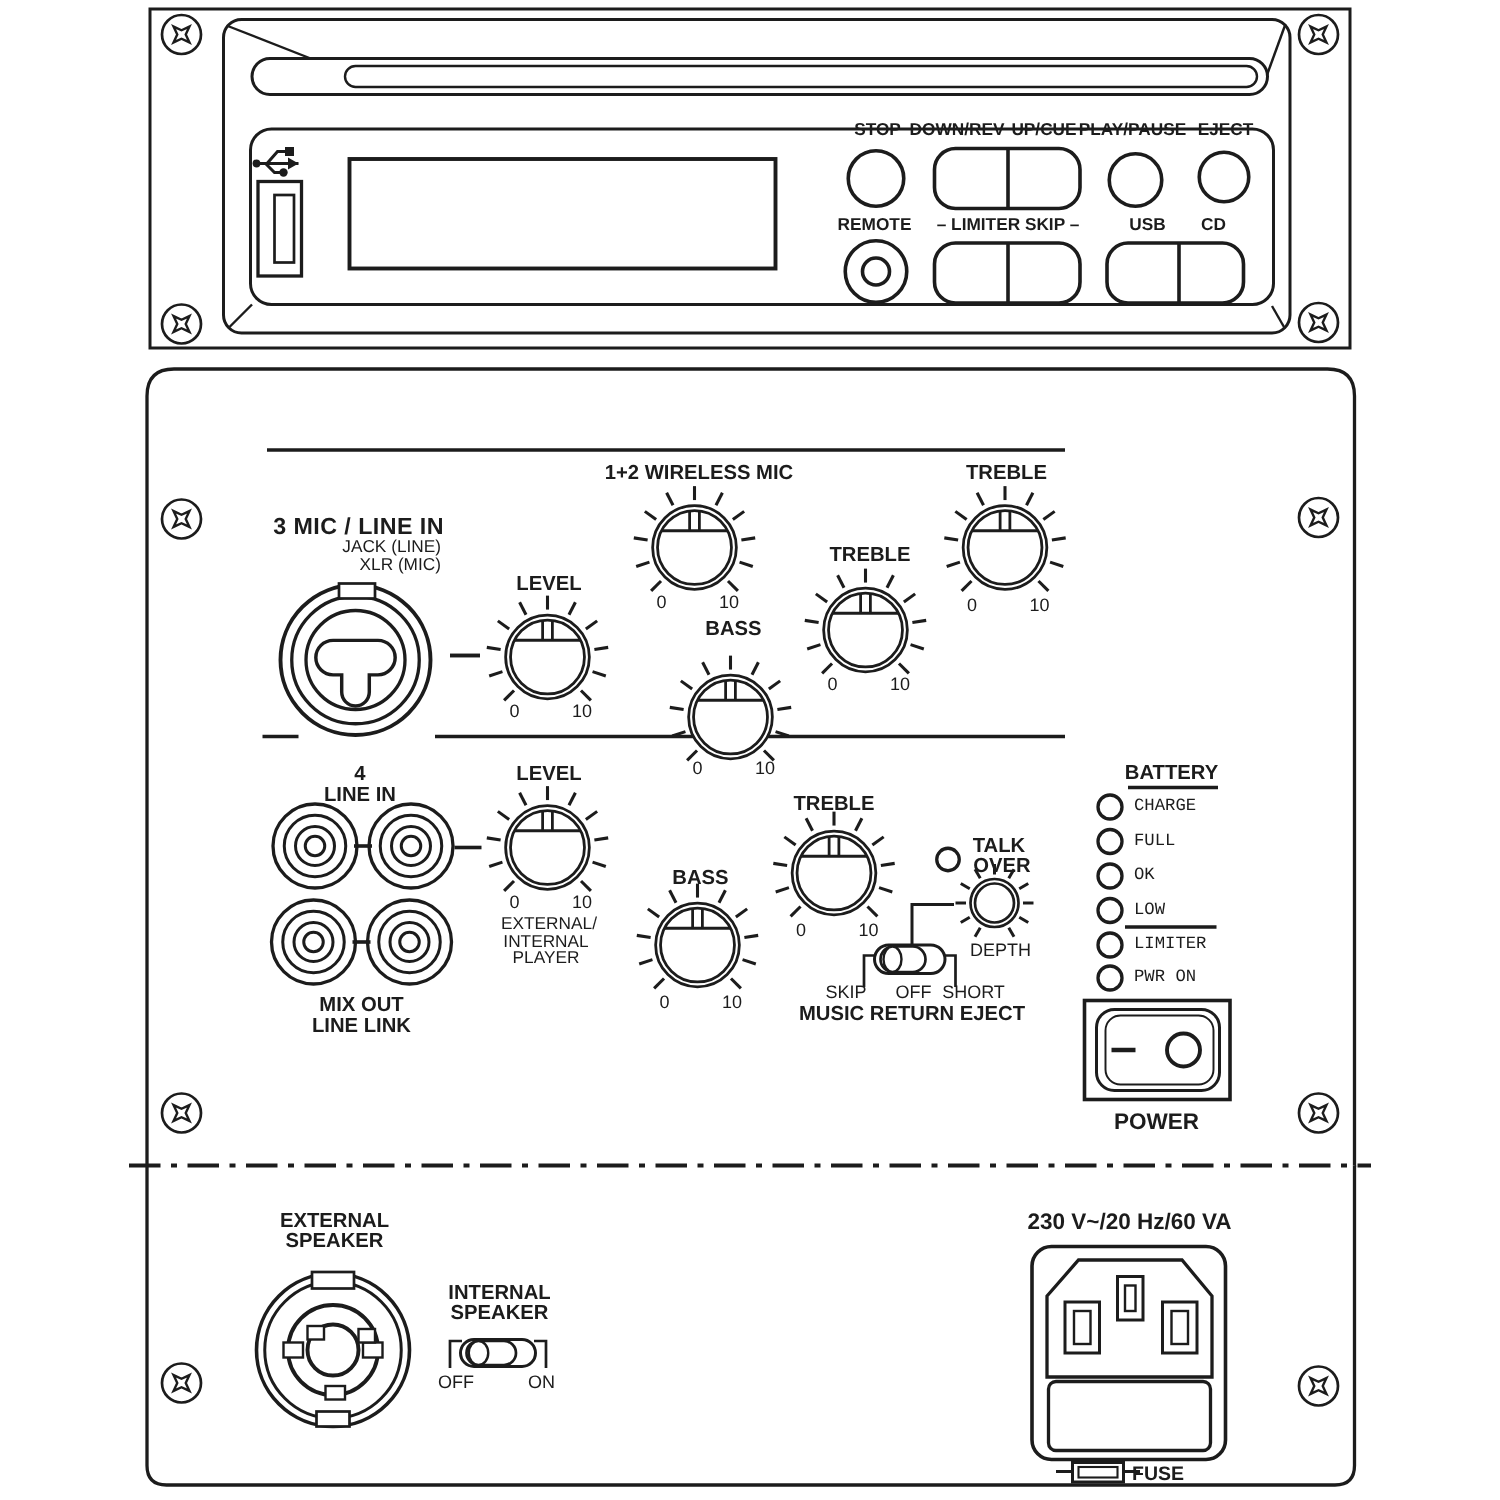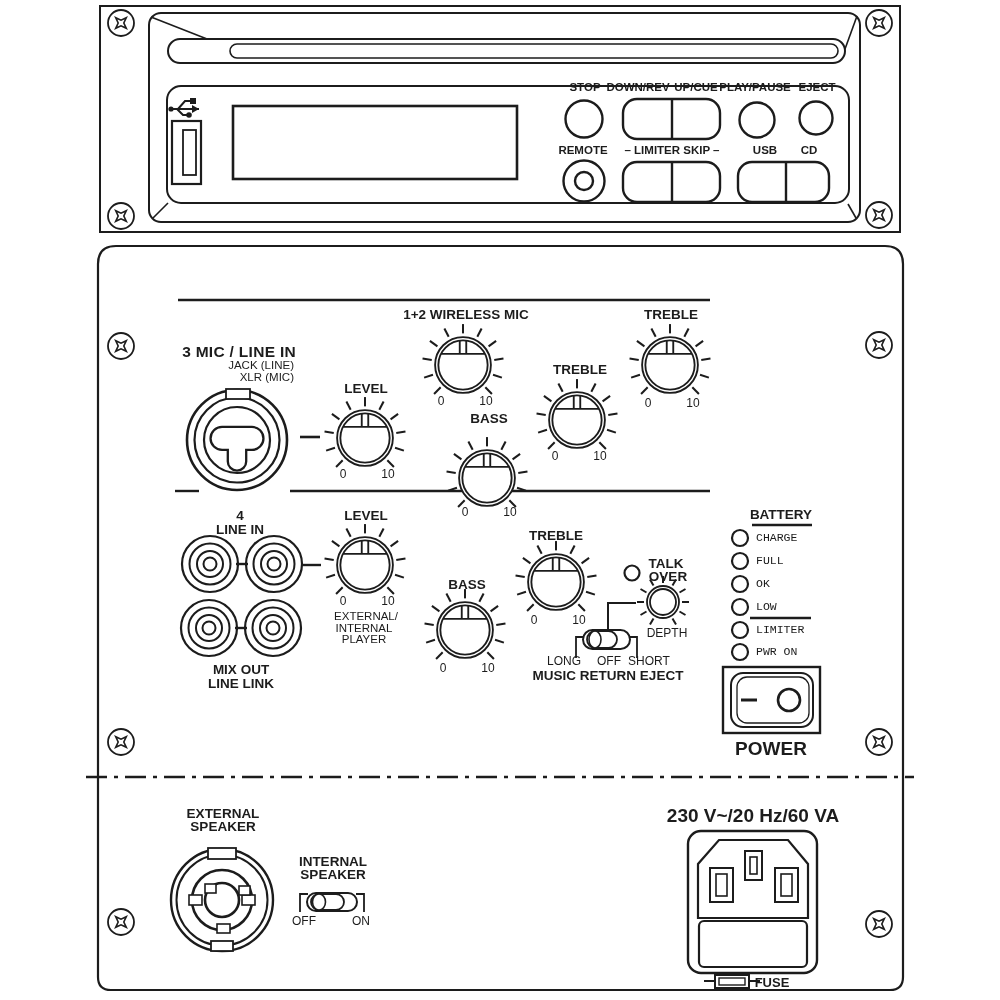--- a/index.html
+++ b/index.html
@@ -11,21 +11,21 @@
   }
   svg.art { position:absolute; left:0; top:0; }
   .lbl { position:absolute; transform:translate(-50%,-50%); white-space:nowrap; color:#1c1c1c; line-height:1; }
   .la  { transform:translate(0,-50%);font-family:Liberation Mono, monospace; }
   .ra  { transform:translate(-100%,-50%);text-align:center; }
   .b   { font-weight:bold; }
   .s11 { font-size:11.5px; }
   .s12 { font-size:12px; }
   .s13 { font-size:13.5px; }
   .s14 { font-size:13px; }
-  .s15 { font-size:19px; }
+  .s15 { font-size:15px; }
   .s16 { font-size:15.5px; letter-spacing:.3px; }
 </style>
 </head>
 <body>
 
 <div class="canvas">
 
 <svg class="art" width="1000" height="1000" viewBox="0 0 1000 1000">
   <defs>
 
@@ -307,21 +307,21 @@
 <div class="lbl s11" style="left:364px; top:629px">INTERNAL</div>
 <div class="lbl s11" style="left:364px; top:640px">PLAYER</div>
 <div class="lbl b s13" style="left:241px; top:670px">MIX OUT</div>
 <div class="lbl b s13" style="left:241px; top:684px">LINE LINK</div>
 <div class="lbl b s13" style="left:467px; top:585px">BASS</div>
 <div class="lbl b s13" style="left:556px; top:536px">TREBLE</div>
 
 <div class="lbl b s13" style="left:666px; top:564px">TALK</div>
 <div class="lbl b s13" style="left:668px; top:577px">OVER</div>
 <div class="lbl s12" style="left:667px; top:633px">DEPTH</div>
-<div class="lbl s12" style="left:564px; top:661px">LONG</div>
+<div class="lbl s12" style="left:564px; top:661px">SKIP</div>
 <div class="lbl s12" style="left:609px; top:661px">OFF</div>
 <div class="lbl s12" style="left:649px; top:661px">SHORT</div>
 <div class="lbl b s13" style="left:608px; top:676px">MUSIC RETURN EJECT</div>
 
 <div class="lbl b s13" style="left:781px; top:515px">BATTERY</div>
 <div class="lbl la s11" style="left:756px; top:538px">CHARGE</div>
 <div class="lbl la s11" style="left:756px; top:561px">FULL</div>
 <div class="lbl la s11" style="left:756px; top:584px">OK</div>
 <div class="lbl la s11" style="left:756px; top:607px">LOW</div>
 <div class="lbl la s11" style="left:756px; top:630px">LIMITER</div>

